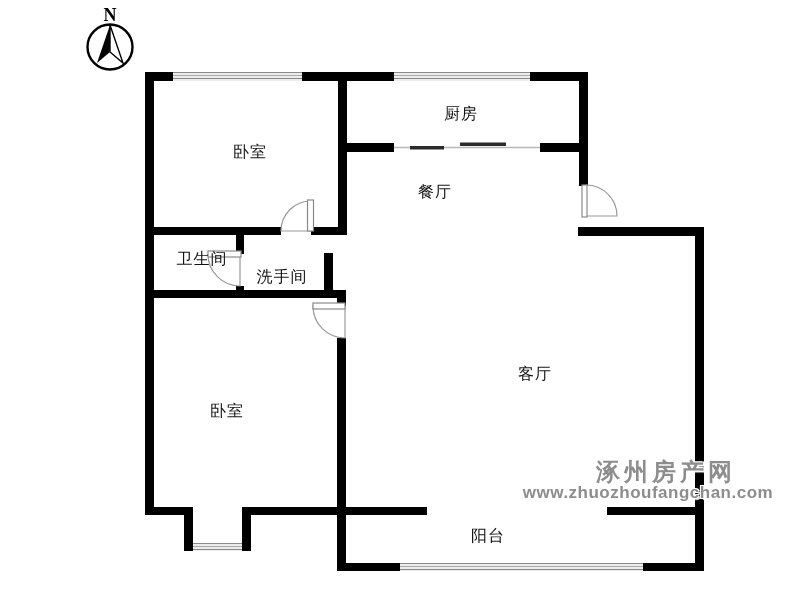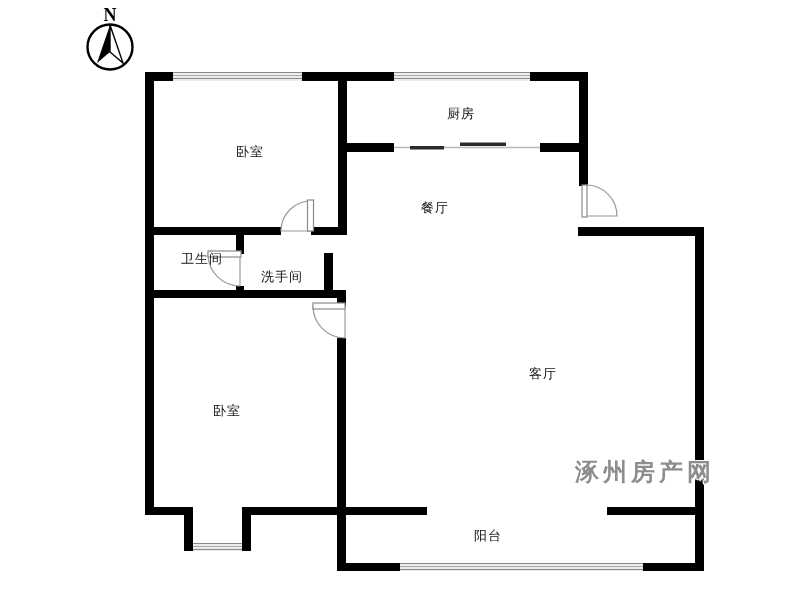--- a/index.html
+++ b/index.html
@@ -1,27 +1,27 @@
 <!DOCTYPE html>
 <html><head>
 <meta charset="utf-8">
 <style>
   html,body{margin:0;padding:0;background:#fff;}
   #plan{position:relative;width:800px;height:600px;background:#fff;overflow:hidden;
         font-family:"Liberation Sans",sans-serif;}
   .wall{position:absolute;background:#000;}
   .win{position:absolute;
        background:linear-gradient(to bottom,#8a8a8a 0 1px,#ececec 1px 3px,#ababab 3px 4px,#ececec 4px 6px,#8a8a8a 6px 7px,#ececec 7px);}
-  .label{position:absolute;transform:translate(-50%,-50%);font-size:13px;color:#111;
+  .label{position:absolute;transform:translate(-50%,-50%);font-size:16px;color:#111;
          letter-spacing:1px;white-space:nowrap;z-index:3;}
   #door-layer{position:absolute;left:0;top:0;z-index:2;}
   .wm{position:absolute;transform:translate(-50%,-50%);font-weight:bold;color:#8d8d8d;
       white-space:nowrap;z-index:4;
       text-shadow:-1px -1px 0 #fff,1px -1px 0 #fff,-1px 1px 0 #fff,1px 1px 0 #fff,2px 2px 1px rgba(255,255,255,.9);}
-  .wm1{left:645px;top:472px;font-size:24px;letter-spacing:4px;}
+  .wm1{left:666px;top:472px;font-size:24px;letter-spacing:4px;}
   .wm2{left:648px;top:493px;font-size:17px;letter-spacing:0.5px;}
 </style>
 </head>
 <body>
 
 <div id="plan">
 
   <div class="wall" style="left:145px;top:72px;width:28px;height:9px;"></div>
   <div class="wall" style="left:302px;top:72px;width:92px;height:9px;"></div>
   <div class="wall" style="left:530px;top:72px;width:58px;height:9px;"></div>
@@ -85,22 +85,23 @@
     <g>
       <circle cx="110" cy="47" r="22.5" fill="none" stroke="#000" stroke-width="2.4"></circle>
       <polygon points="110,25 97,63 110,52" fill="#000"></polygon>
       <polygon points="110,25 123,63 110,52" fill="#fff" stroke="#000" stroke-width="1.4"></polygon>
       <text x="110" y="21" text-anchor="middle" font-family="Liberation Serif, serif" font-size="18" font-weight="bold" fill="#000">N</text>
     </g>
   </svg>
 
   <span class="label" style="left:250px;top:152px;">卧室</span>
   <span class="label" style="left:461px;top:114px;">厨房</span>
-  <span class="label" style="left:435px;top:208px;font-family:Liberation Mono, monospace;">餐厅</span>
+  <span class="label" style="left:435px;top:192px;font-family:Liberation Mono, monospace;">餐厅</span>
   <span class="label" style="left:202px;top:259px;font-family:Liberation Serif, serif;">卫生间</span>
   <span class="label" style="left:282px;top:269px;margin-top:8px;">洗手间</span>
-  <span class="label" style="left:535px;top:374px;margin-left:8px;">客厅</span>
+  <span class="label" style="left:535px;top:374px;">客厅</span>
   <span class="label" style="left:227px;top:411px;">卧室</span>
   <span class="label" style="left:488px;top:536px;">阳台</span>
 
   <div class="wm wm1">涿州房产网</div>
+  <div class="wm wm2">www.zhuozhoufangchan.com</div>
 
 </div>
 
 </body></html>

